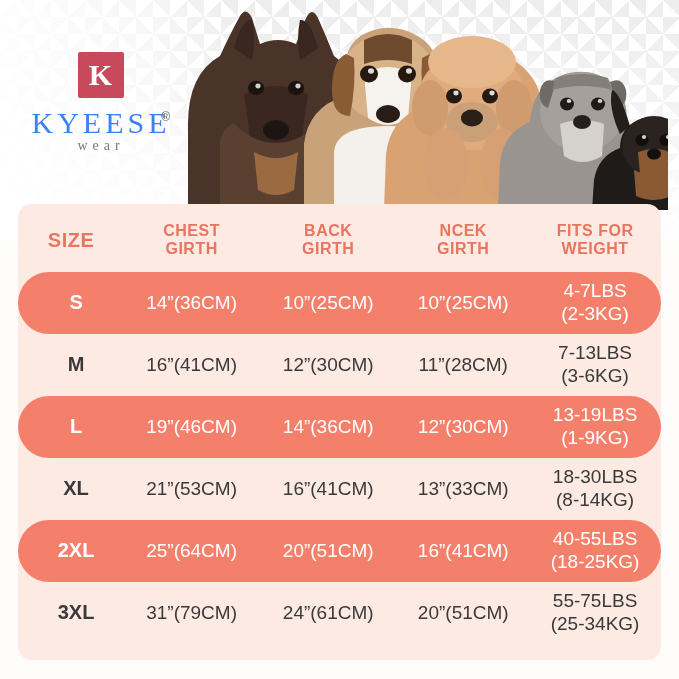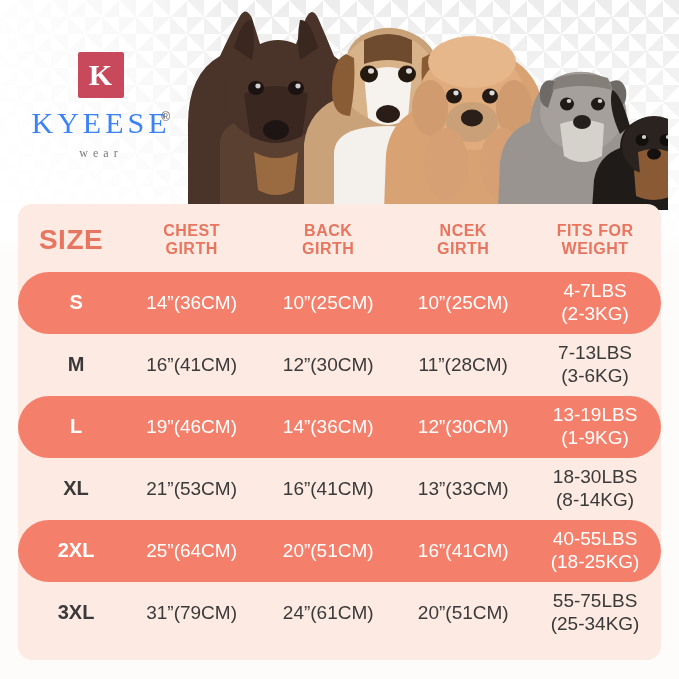--- a/index.html
+++ b/index.html
@@ -80,23 +80,22 @@
     color: #6b6b6b;
   }
   .brand-name {
     font-family: "Liberation Serif", serif;
     font-size: 30px;
     letter-spacing: 4px;
     color: #3b82f6;
     line-height: 1;
   }
   .brand-sub {
-    margin-top: 8px;
     font-family: "Liberation Serif", serif;
-    font-size: 12px;
+    font-size: 14px;
     letter-spacing: 5px;
     color: #7a7a7a;
   }
 
   
   .dogs {
     position: absolute;
     left: 168px;
     top: 4px;
     width: 500px;
@@ -127,21 +126,21 @@
   thead th {
     color: #e8755f;
     font-size: 16px;
     font-weight: bold;
     line-height: 1.12;
     letter-spacing: 0.5px;
     padding: 18px 2px 14px 2px;
     font-family: "Liberation Sans", sans-serif;
   }
   thead th.size-col {
-    font-size: 28px;
+    font-size: 20px;
   }
   col.c1 { width: 16.5%; }
   col.c2 { width: 21%; }
   col.c3 { width: 21.5%; }
   col.c4 { width: 20.5%; }
   col.c5 { width: 20.5%; }
 
   tbody tr {
     height: 62px;
   }

